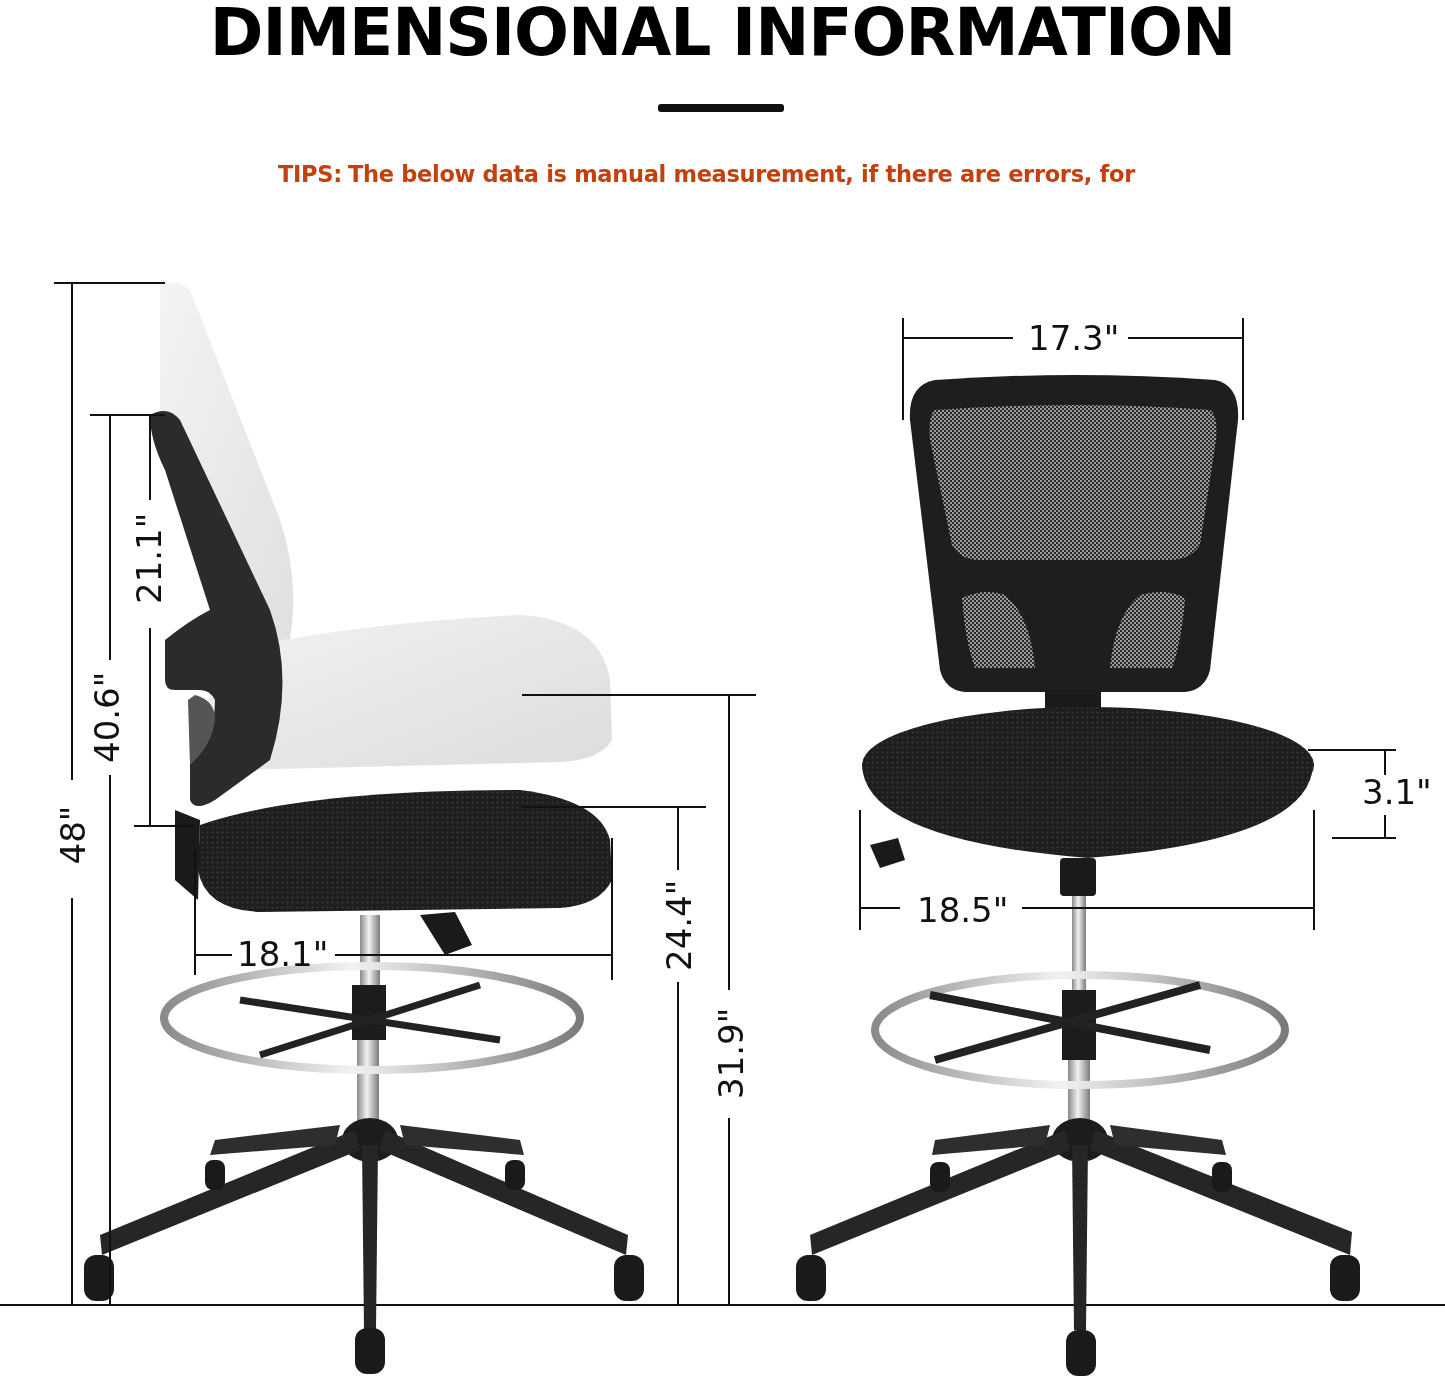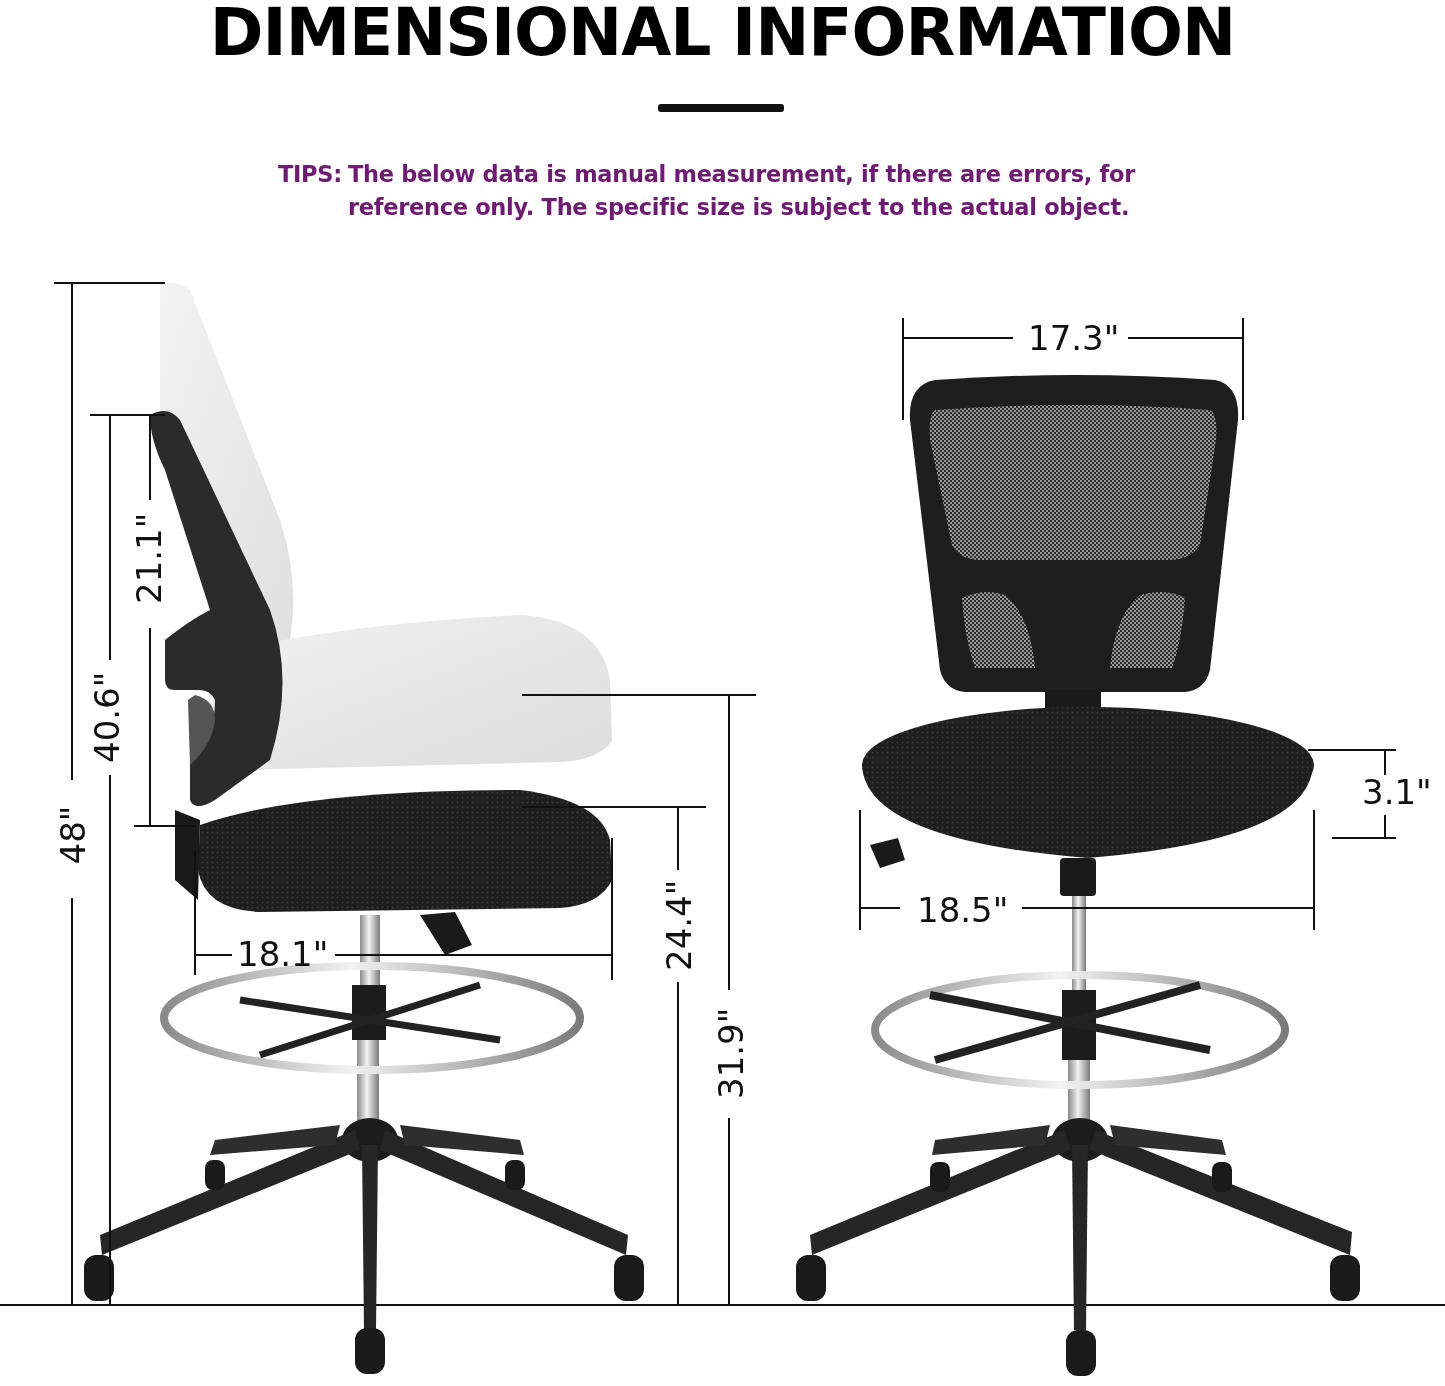--- a/index.html
+++ b/index.html
@@ -6,37 +6,36 @@
   body { width: 1445px; height: 1386px; position: relative; overflow: hidden; font-family: "Liberation Sans", sans-serif; }
   .title {
     position: absolute; left: 0; top: -6px; width: 1445px; text-align: center;
     font-family: "DejaVu Sans", sans-serif; font-weight: bold; font-size: 66px;
     letter-spacing: -1px; color: #000; transform: scaleX(0.98);
   }
   .title-rule { position: absolute; left: 658px; top: 104px; width: 126px; height: 8px; background: #111; border-radius: 3px; }
   .tips {
     position: absolute; left: 278px; top: 158px; width: 920px;
     font-family: "DejaVu Sans", sans-serif; font-weight: bold; font-size: 22.5px;
-    color: #701a75; line-height: 33px; letter-spacing: -0.3px;
+    color: #c2410c; line-height: 33px; letter-spacing: -0.3px;
   }
   .tips .label { display: inline-block; width: 70px; }
   .tips .line2 { padding-left: 70px; display: block; }
   svg.diagram { position: absolute; left: 0; top: 0; }
   .dim-label { position: absolute; font-family: "DejaVu Sans", sans-serif; font-size: 34px; color: #111; background: transparent; white-space: nowrap; }
   .vert { transform-origin: center center; transform: rotate(-90deg); }
 </style>
 </head>
 <body>
 
 <div class="title">DIMENSIONAL INFORMATION</div>
 <div class="title-rule"></div>
 
 <div class="tips">
   <span class="label">TIPS:</span><span>The below data is manual measurement, if there are errors, for</span>
-  <span class="line2">reference only. The specific size is subject to the actual object.</span>
 </div>
 
 <svg class="diagram" width="1445" height="1386" viewBox="0 0 1445 1386">
   <defs>
     <pattern id="mesh" width="4" height="4" patternUnits="userSpaceOnUse">
       <rect width="4" height="4" fill="#2a2a2a"></rect>
       <rect width="2" height="2" fill="#9a9a9a"></rect>
       <rect x="2" y="2" width="2" height="2" fill="#9a9a9a"></rect>
     </pattern>
     <pattern id="fabric" width="5" height="5" patternUnits="userSpaceOnUse">

